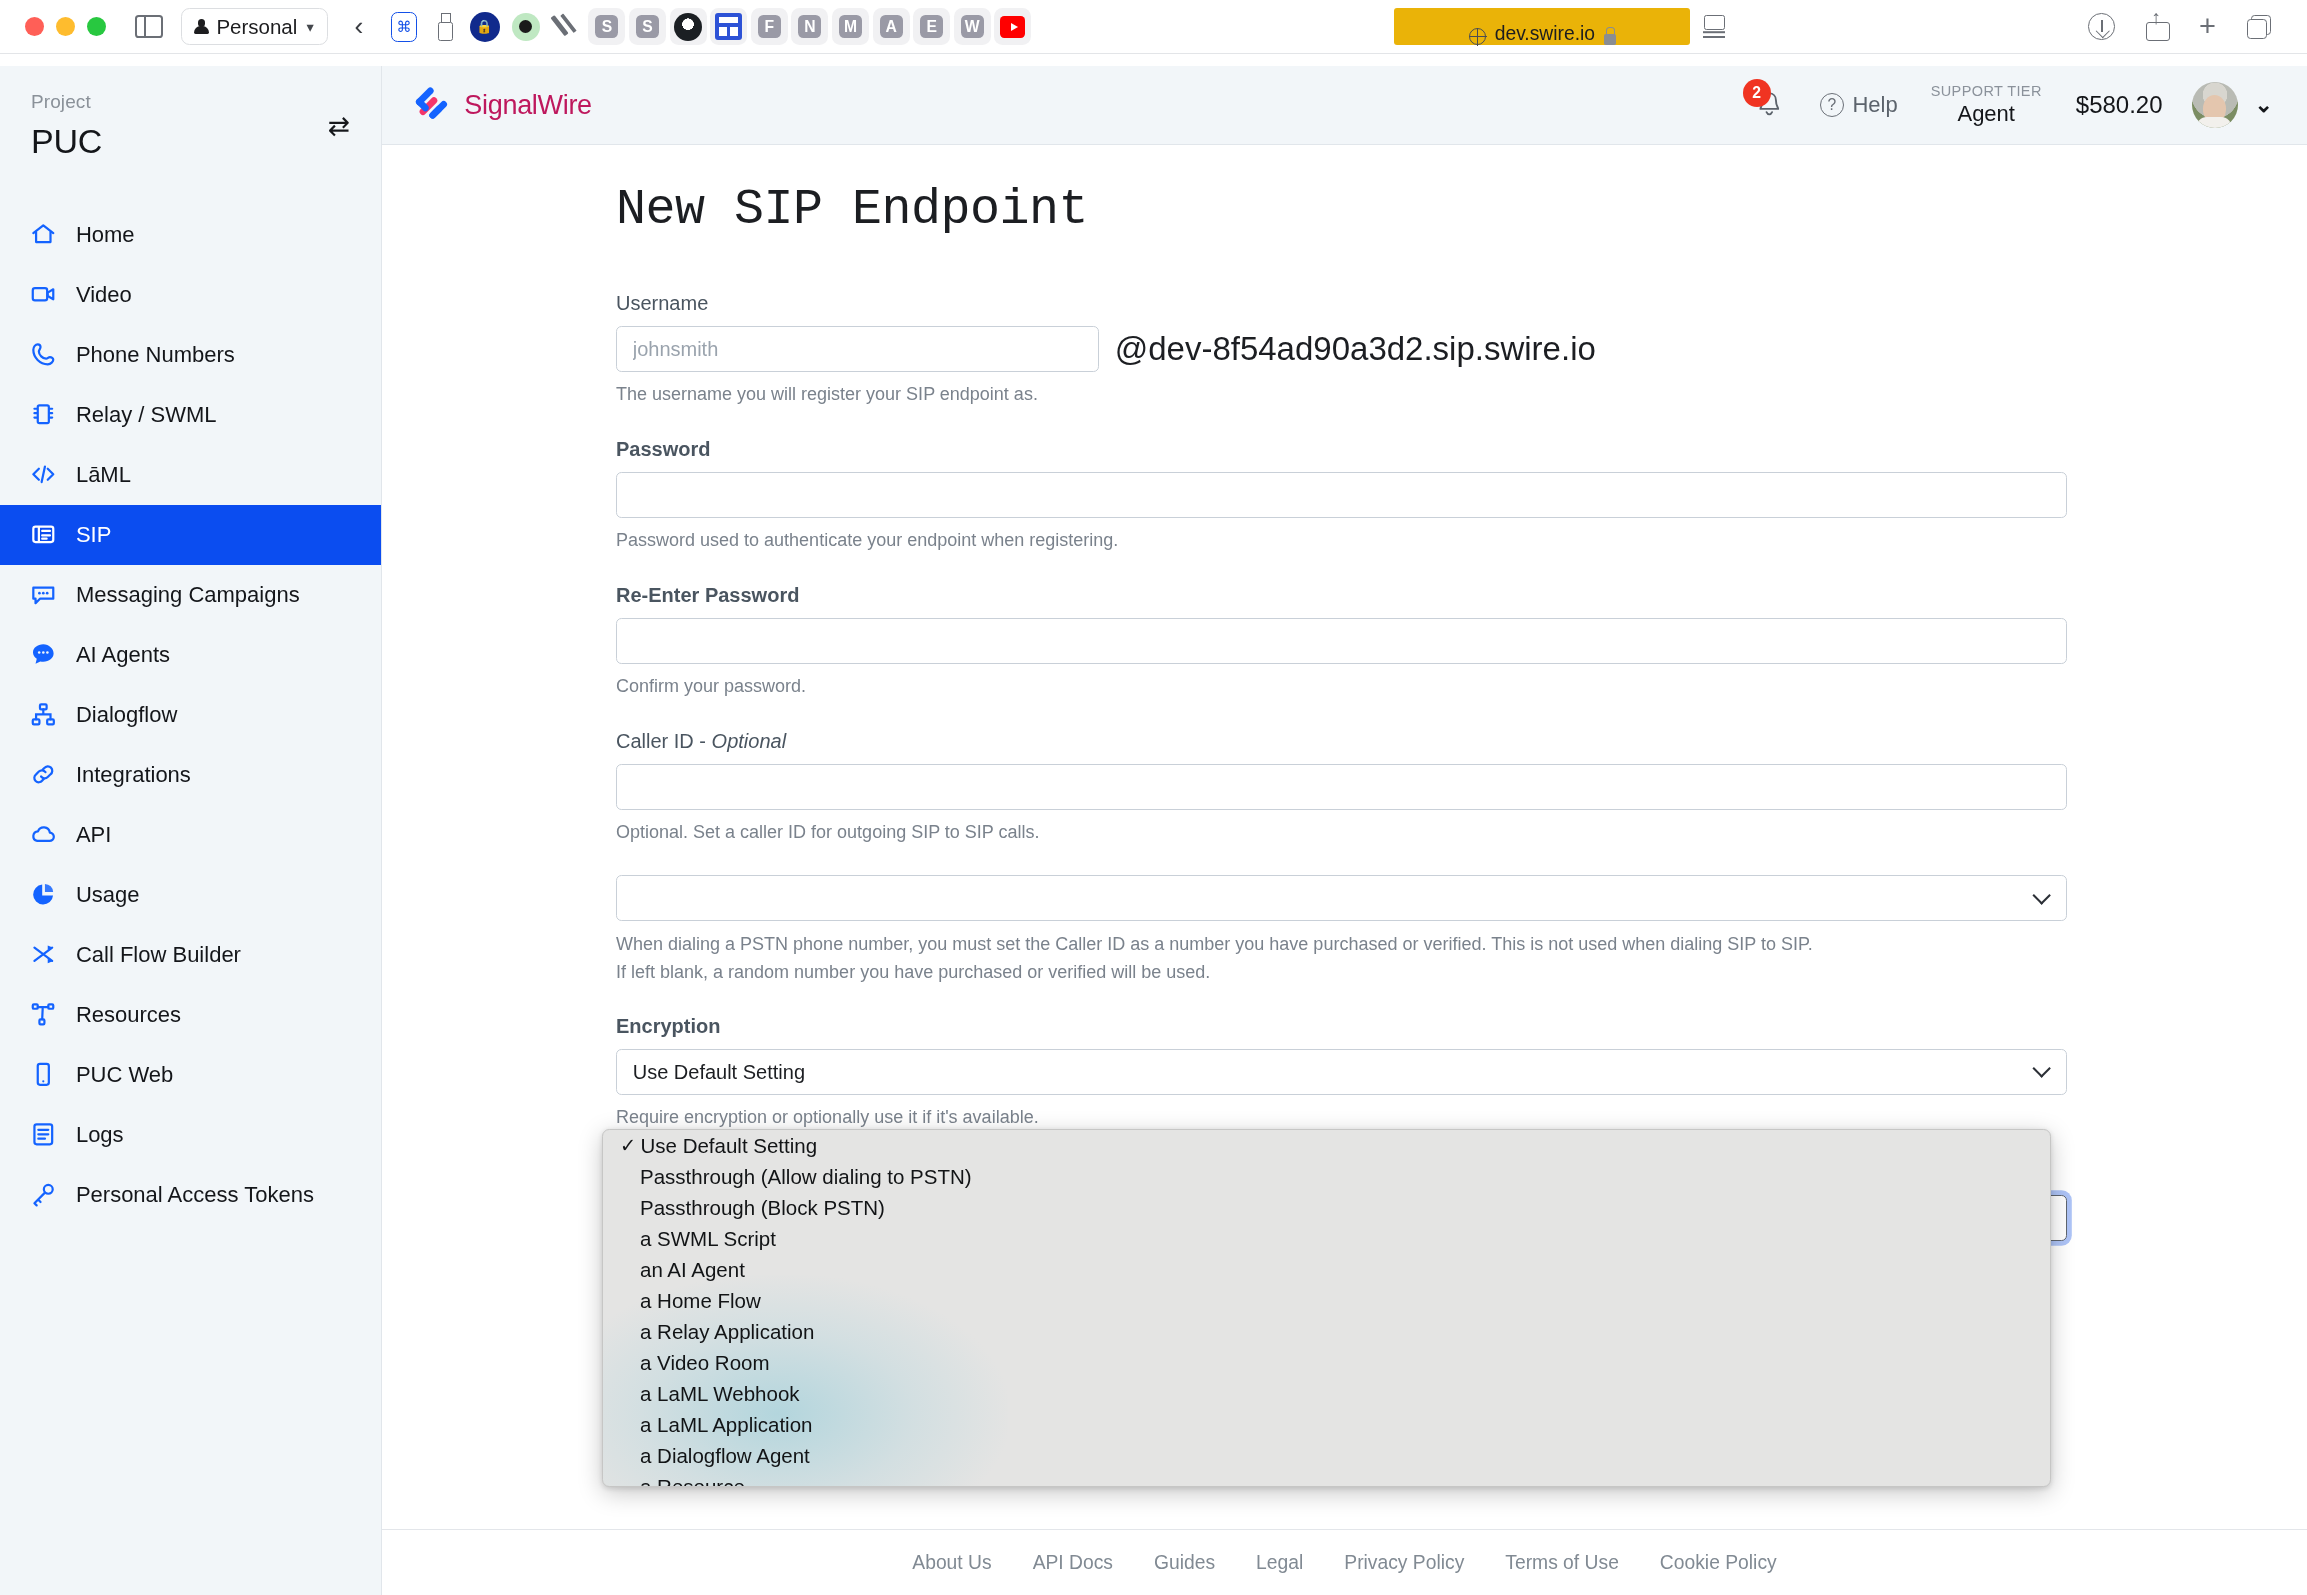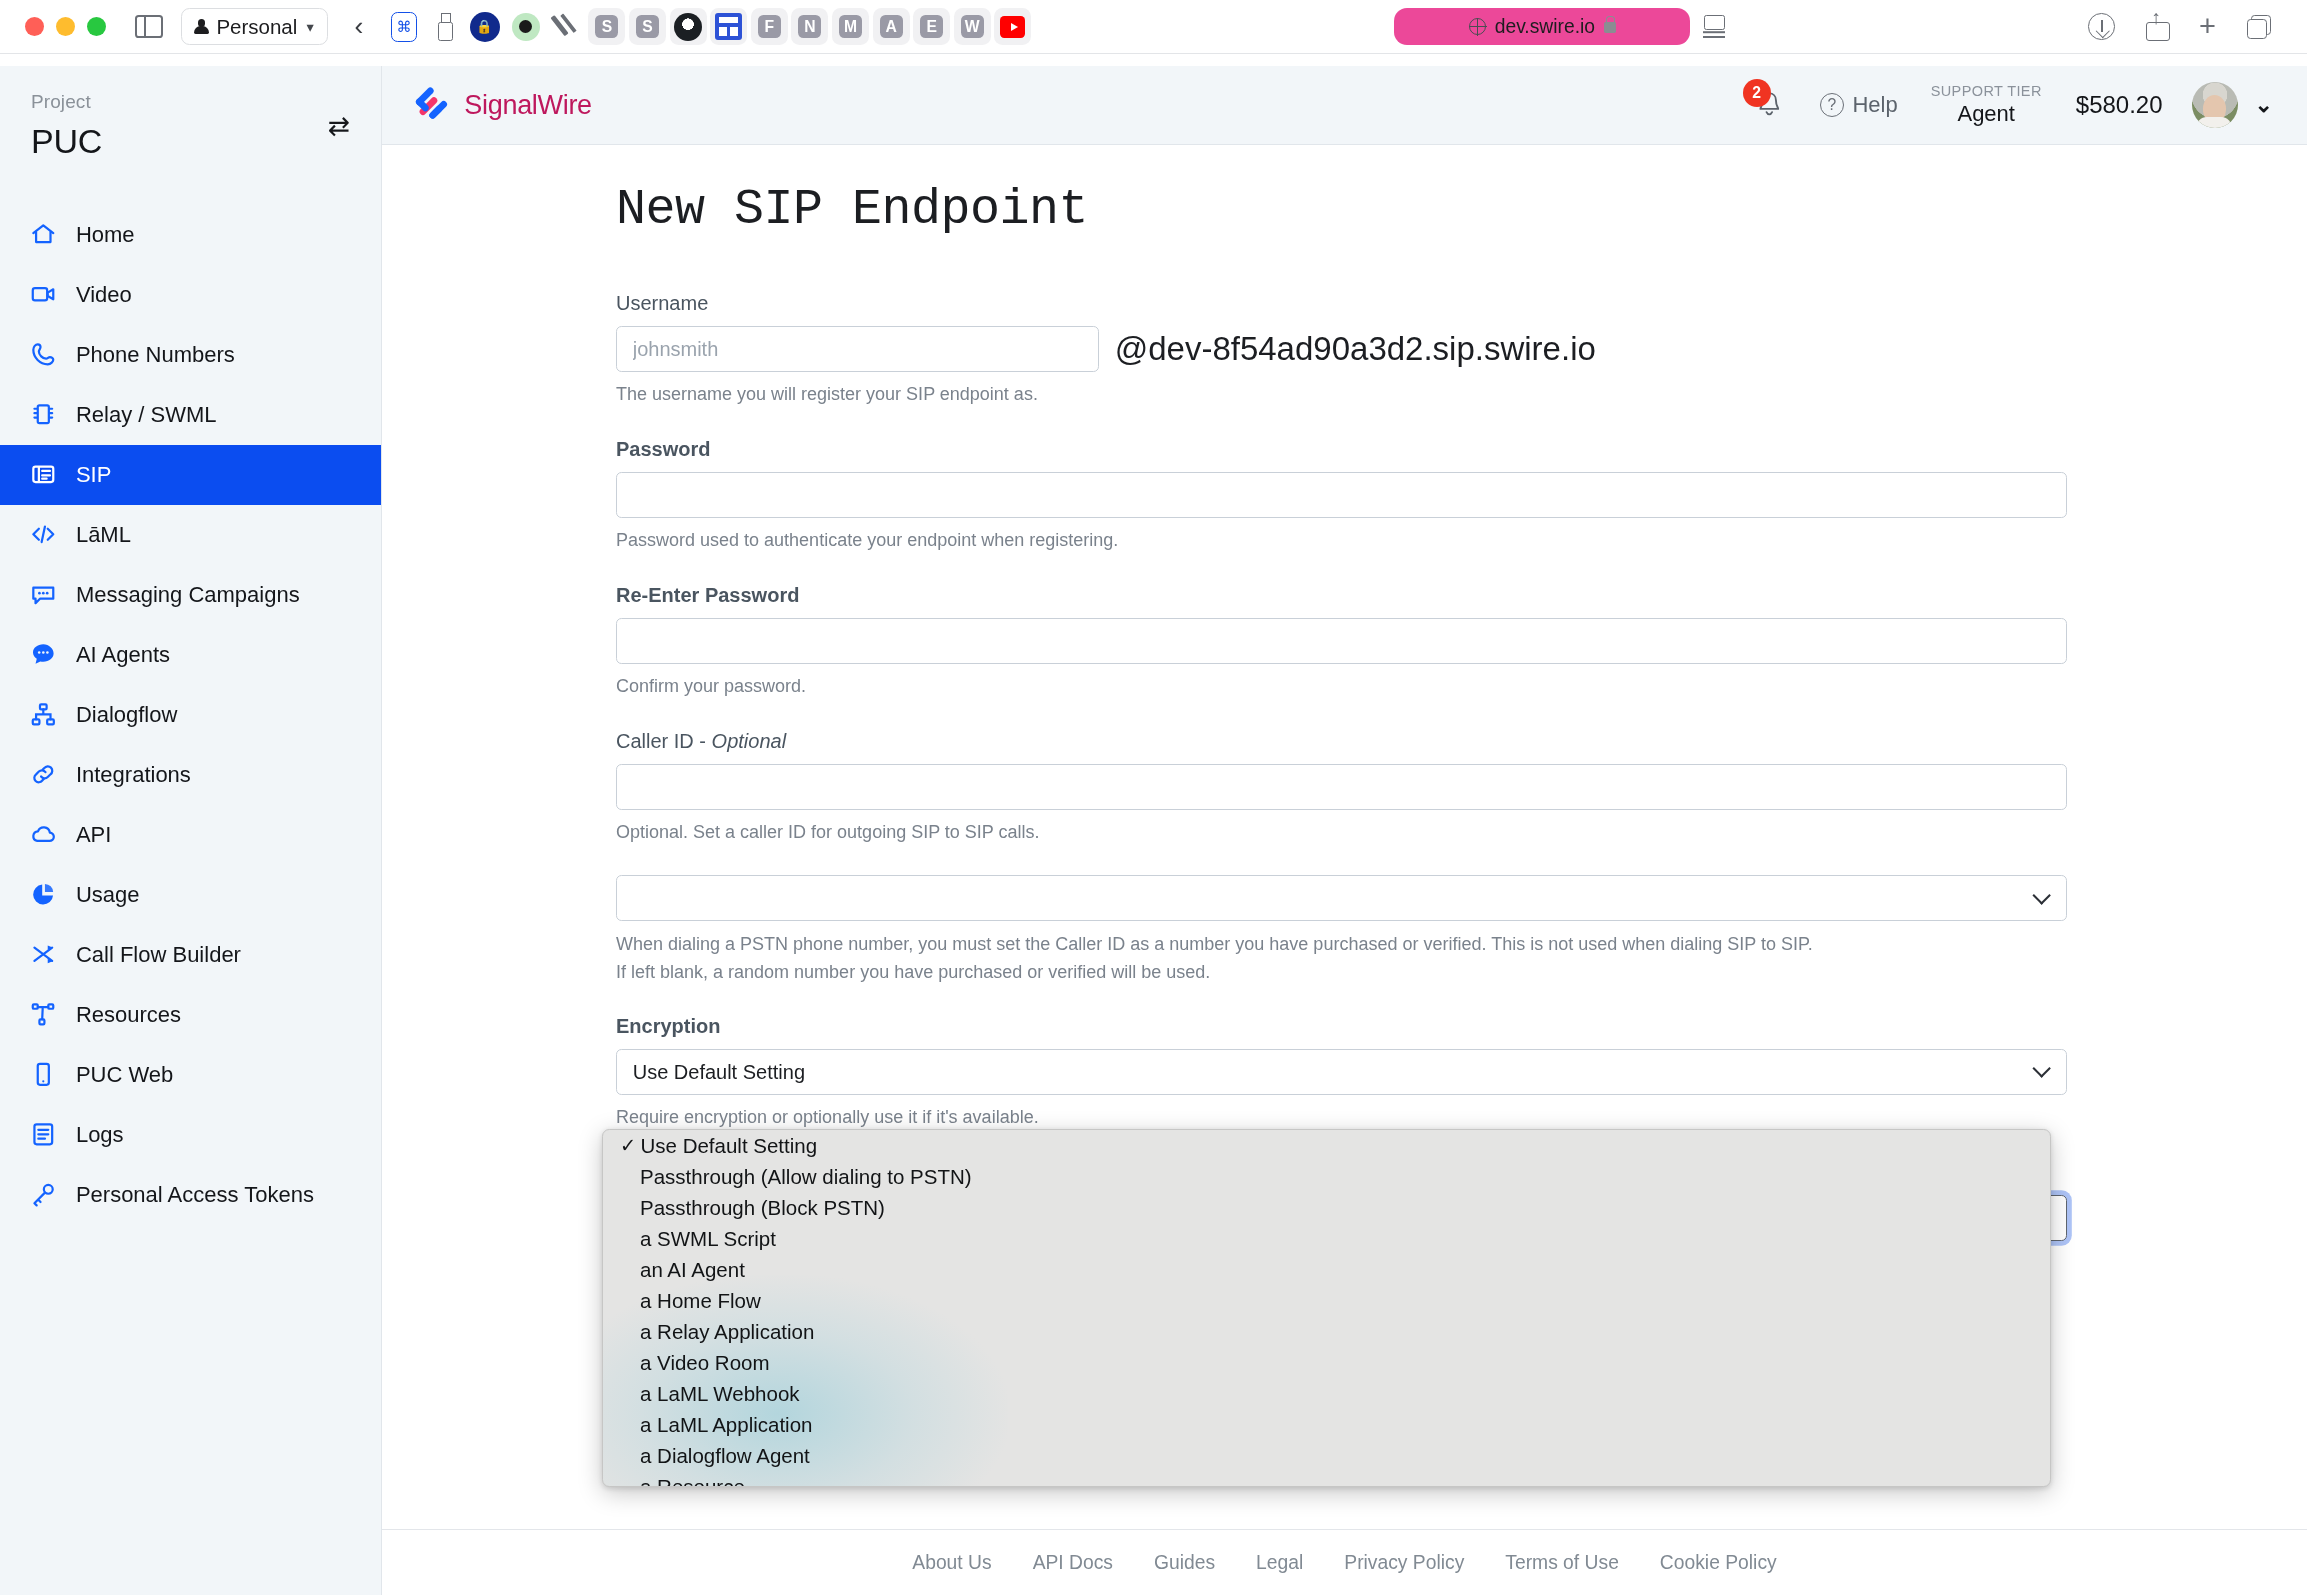--- a/index.html
+++ b/index.html
@@ -103,22 +103,22 @@
   .blue-panel::before { content:""; position:absolute; left:3.6px; top:3.6px; right:3.6px; height:6px; background:#fff; }
   .blue-panel::after { content:""; position:absolute; left:3.6px; top:13.3px; width:8.5px; height:9.7px; background:#fff;
                        box-shadow: 11px 0 0 0 #fff; }
   .yt-mark { width: 25px; height: 22px; background: #ff0000; border-radius: 4.2px;
              display:flex; align-items:center; justify-content:center; }
   .yt-mark::after { content:""; border-left: 7.9px solid #fff; border-top: 4.8px solid transparent;
                     border-bottom: 4.8px solid transparent; margin-left:2.4px; }
 
   .addr-wrap { flex: 1; display: flex; justify-content: center; align-items: center; }
   .addr-bar {
-    width: 296px; height: 37px; background: #ec4899; border-radius: 13px;
-    display: flex; align-items: center; justify-content: center; gap: 8.5px;
+    width: 296px; height: 37px; background: #eab308; border-radius: 3px;
+    display: flex; align-items: flex-end; justify-content: center; gap: 8.5px;
     font-size: 19.3px; color: #1d1d1f;
   }
   .globe-icon {
     width: 17px; height: 17px; border-radius: 50%; border: 1.5px solid #4a4d52;
     position: relative;
   }
   .globe-icon::before { content:""; position:absolute; left:50%; top:-1.5px; bottom:-1.5px;
                         width:1.5px; margin-left:-0.8px; background:#4a4d52; }
   .globe-icon::after { content:""; position:absolute; top:50%; left:-1.5px; right:-1.5px;
                        height:1.5px; margin-top:-0.8px; background:#4a4d52; }
@@ -429,38 +429,38 @@
       <div class="nav-item">
         <span class="nav-ico">
             <svg viewBox="0 0 24 24" fill="none">
               <rect class="stroke" x="7" y="4" width="10" height="16" rx="1.5" stroke-width="2"></rect>
               <path class="stroke" d="M4 7h2M4 11h2M4 15h2M18 7h2M18 11h2M18 15h2" stroke-width="2" stroke-linecap="round"></path>
             </svg>
           </span>
         <span>Relay / SWML</span>
       </div>
 
+      <div class="nav-item">
+        <span class="nav-ico">
+            <svg viewBox="0 0 24 24" fill="none">
+              <path class="stroke" d="M8 7l-5 5 5 5M16 7l5 5-5 5M13.5 5l-3 14" stroke-width="2" stroke-linecap="round" stroke-linejoin="round"></path>
+            </svg>
+          </span>
+        <span>LāML</span>
+      </div>
+
       <div class="nav-item active">
         <span class="nav-ico">
             <svg viewBox="0 0 24 24" fill="none">
               <rect class="stroke" x="3" y="5" width="18" height="14" rx="2" stroke-width="2"></rect>
               <path class="stroke" d="M8 5v14" stroke-width="2"></path>
               <path class="stroke" d="M11 9h7M11 13h7M11 16h4" stroke-width="2" stroke-linecap="round"></path>
             </svg>
           </span>
         <span>SIP</span>
-      </div>
-
-      <div class="nav-item">
-        <span class="nav-ico">
-            <svg viewBox="0 0 24 24" fill="none">
-              <path class="stroke" d="M8 7l-5 5 5 5M16 7l5 5-5 5M13.5 5l-3 14" stroke-width="2" stroke-linecap="round" stroke-linejoin="round"></path>
-            </svg>
-          </span>
-        <span>LāML</span>
       </div>
 
       <div class="nav-item">
         <span class="nav-ico">
             <svg viewBox="0 0 24 24" fill="none">
               <path class="stroke" d="M3 6h18v10H9l-4 4v-4H3z" stroke-width="2" stroke-linejoin="round"></path>
               <circle class="fillc" cx="8.5" cy="11" r="1.2"></circle>
               <circle class="fillc" cx="12" cy="11" r="1.2"></circle>
               <circle class="fillc" cx="15.5" cy="11" r="1.2"></circle>
             </svg>

